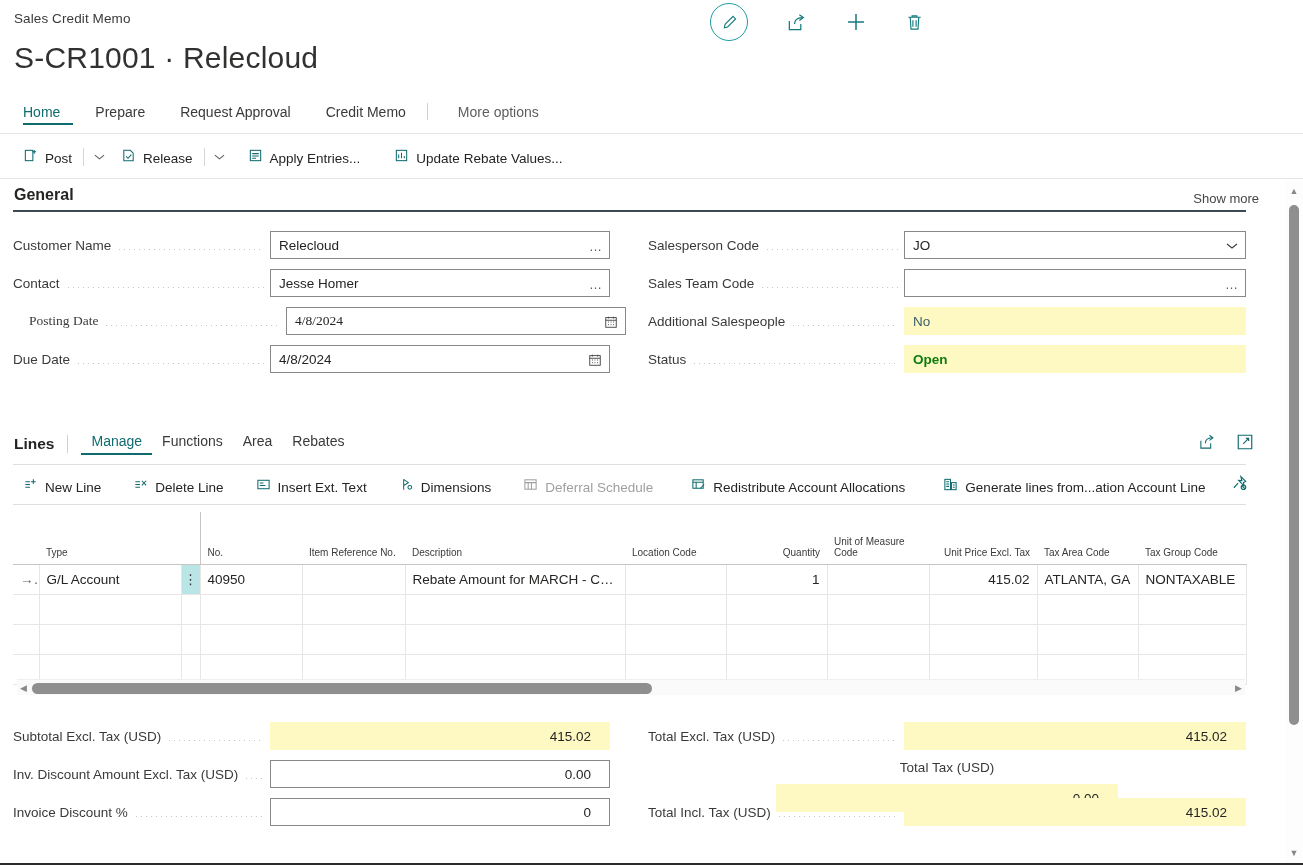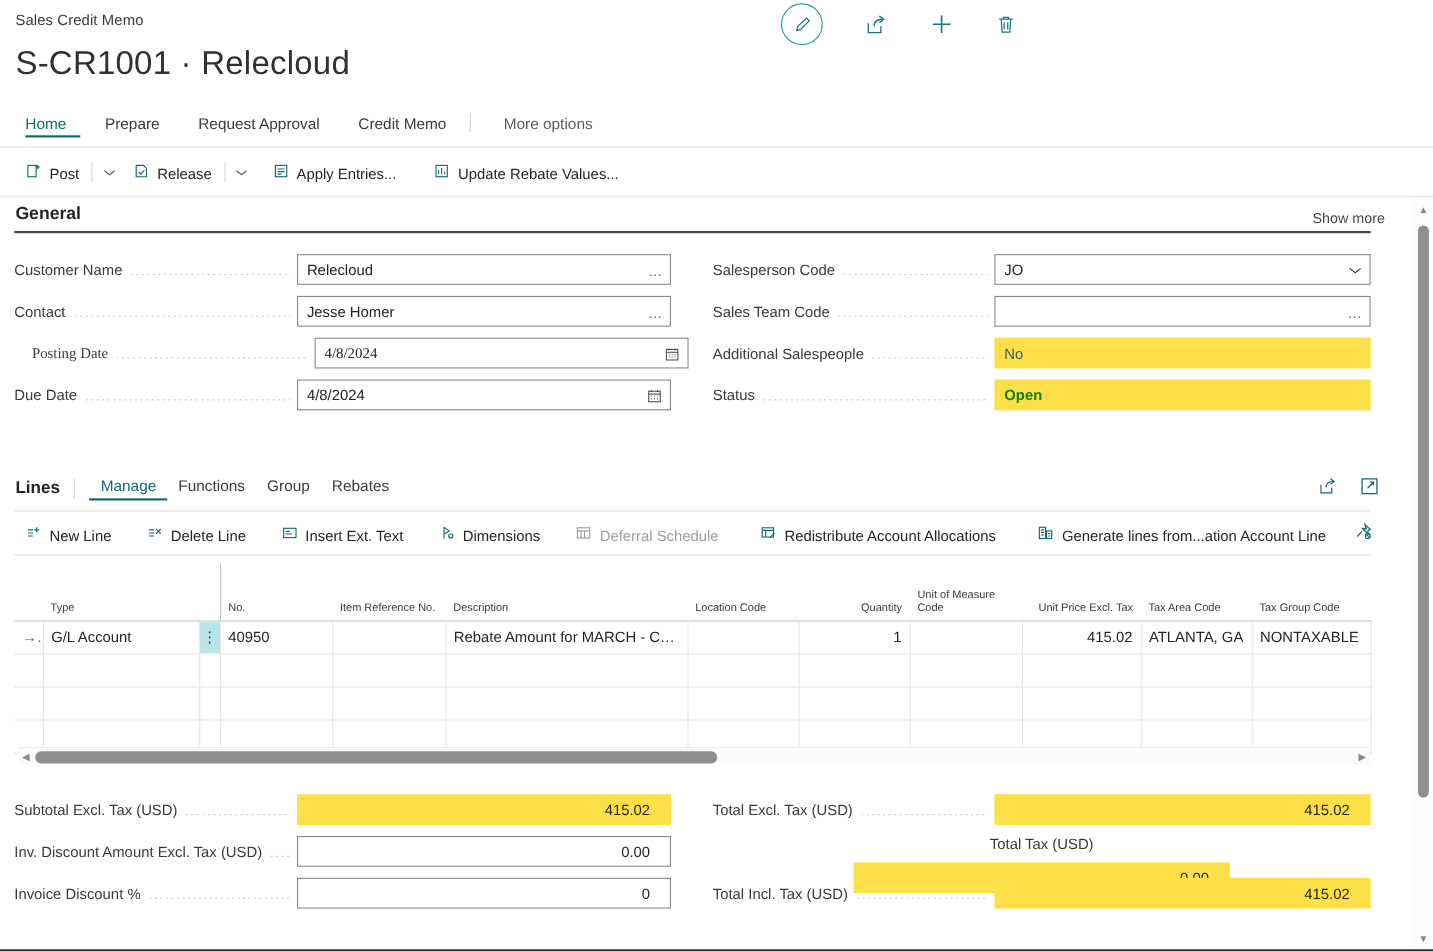--- a/index.html
+++ b/index.html
@@ -88,21 +88,21 @@
   .flabel {
     font-size: 13.5px; color: #3b3a39; white-space: nowrap; flex: none;
   }
   .fdots { flex: 1 1 auto; height: 1px; margin: 9px 6px 0 8px;
     background-image: linear-gradient(to right, #c8c6c4 1.5px, transparent 1.5px);
     background-size: 5px 1px; background-repeat: repeat-x; }
   .fctl {
     flex: none; height: 28px; display: flex; align-items: center;
     border: 1px solid #8a8886; background: #fff; padding: 0 8px; position: relative;
   }
-  .fctl.flat { border: 1px solid transparent; background: #fde047; }
+  .fctl.flat { border: 1px solid transparent; background: #fef9c3; }
   .fval { font-size: 13.5px; color: #252423; }
   .fval.muted { color: #3b5e6b; }
   .fval.status-open { color: #107c10; font-weight: 700; }
   .fctl .adorn {
     position: absolute; right: 7px; top: 0; height: 28px; display: flex; align-items: center;
     color: #605e5c; font-size: 13px; cursor: pointer;
   }
   .fval.num { width: 100%; text-align: right; padding-right: 10px; }
 
   
@@ -349,21 +349,21 @@
     <span class="fctl flat" style="width:342px">
       <span class="fval status-open">Open</span>
     </span>
   </div>
 
   <div class="lines-head">
     <span class="lines-title">Lines</span>
     <span class="lines-sep"></span>
     <span class="ltab active">Manage</span>
     <span class="ltab">Functions</span>
-    <span class="ltab">Group</span>
+    <span class="ltab">Area</span>
     <span class="ltab">Rebates</span>
   </div>
   <div class="lines-icons">
     <span>
       <svg width="18" height="18" viewBox="0 0 22 22" fill="none" stroke="#0f6b6e" stroke-width="1.3">
         <path d="M3.5 9.5v9h12v-6"></path>
           <path d="M9 12.5c0-4 3-6.5 8-6.7"></path>
           <path d="M14 2.8l4.2 3-4.2 3.2"></path>
       </svg>
     </span>

